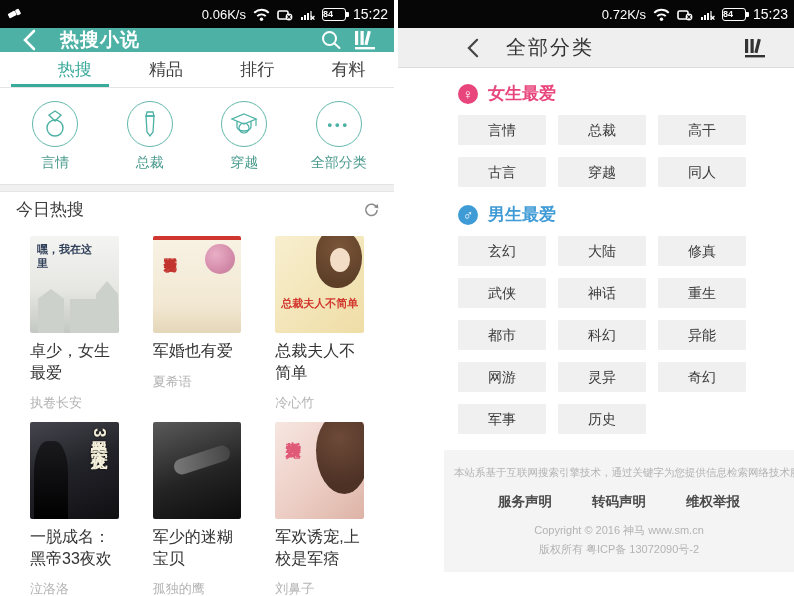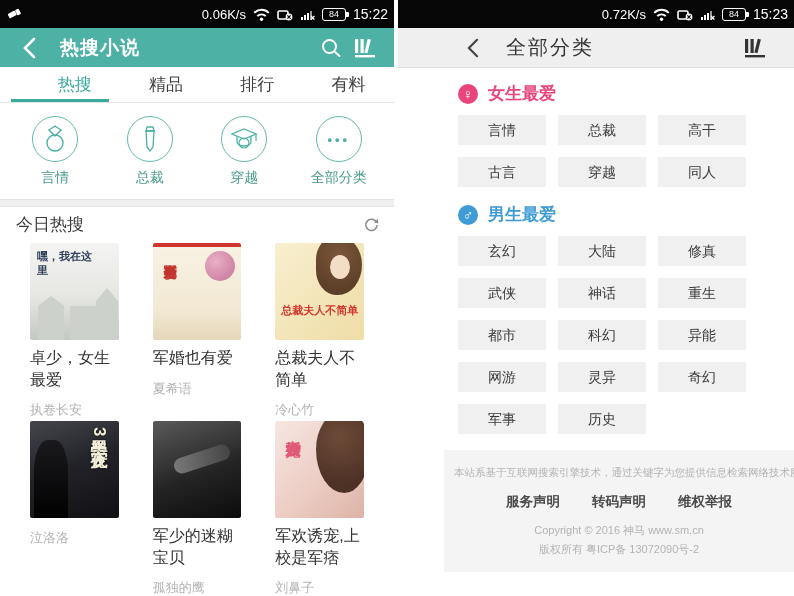--- a/index.html
+++ b/index.html
@@ -10,26 +10,26 @@
   .screen.left { width:394px; }
   .divider { width:4px; background:#fff; }
   .screen.right { width:396px; }
 
   
   .statusbar { height:28px; background:#060606; color:#fff; display:flex; align-items:center;
     padding:0 6px; font-size:13px; }
   .sb-spacer { flex:1; }
   .sb-right { display:flex; align-items:center; gap:7px; }
   .battery { position:relative; width:24px; height:13px; border:1px solid #fff; border-radius:3px;
-    font-size:9px; display:flex; align-items:center; justify-content:center; font-weight:normal; }
+    font-size:9px; display:flex; align-items:center; justify-content:flex-start; font-weight:bold; }
   .battery::after { content:""; position:absolute; right:-4px; top:3px; width:3px; height:5px; background:#fff; border-radius:0 1px 1px 0; }
   .sb-time { font-size:14px; }
 
   
-  .hdr-teal { height:39px; background:#4db1a5; display:flex; align-items:center; padding:0 12px; color:#fff; }
+  .hdr-teal { height:24px; background:#4db1a5; display:flex; align-items:center; padding:0 12px; color:#fff; }
   .hdr-title { font-size:19px; font-weight:bold; margin-left:14px; flex:1; letter-spacing:1px; }
   .hdr-icon { display:flex; align-items:center; justify-content:center; width:34px; height:34px; cursor:pointer; }
 
   
   .tabbar { display:flex; height:36px; border-bottom:1px solid #e4e4e4; background:#fff; }
   .tab { flex:1; text-align:center; line-height:35px; font-size:17px; color:#3f3f3f; position:relative; cursor:pointer; }
   .tab.active { color:#3aaa9b;padding-left:29px; }
   .tab.active::after { content:""; position:absolute; left:9%; right:9%; bottom:0; height:3px; background:#3aaa9b; }
 
   
@@ -43,21 +43,21 @@
   .gray-sep { height:8px; background:#f0f0f0; border-top:1px solid #e3e3e3; border-bottom:1px solid #e6e6e6; }
 
   
   .section-head { display:flex; align-items:center; height:34px; padding:0 14px 0 16px; }
   .section-title { flex:1; font-size:17px; color:#3c3c3c; }
 
   
   .book-grid { display:grid; grid-template-columns:repeat(3,1fr); column-gap:34px; row-gap:2px;
     padding:2px 30px 0; }
   .book { cursor:pointer; }
-  .cover { width:100%; height:97px; border-radius:2px; position:relative; overflow:hidden; }
+  .cover { width:100%; height:97px; border-radius:2px; position:relative; overflow:hidden;margin-top:8px; }
   .cover-text-v { position:absolute; writing-mode:vertical-rl; font-weight:bold; }
   .cover-castle { background:linear-gradient(180deg,#f4f4f2 0%,#e6e7e3 55%,#c4c8c3 100%); }
   .cover-castle .ct { position:absolute; top:6px; left:7px; font-size:11px; color:#31405a; font-weight:bold; width:60px; line-height:1.3; }
   .tower { position:absolute; bottom:0; background:#cdd1cc; }
   .t1 { left:8px; width:26px; height:44px; clip-path:polygon(50% 0,100% 22%,100% 100%,0 100%,0 22%); }
   .t2 { left:40px; width:40px; height:34px; }
   .t3 { left:66px; width:22px; height:52px; clip-path:polygon(50% 0,100% 25%,100% 100%,0 100%,0 25%); }
   .cover-cream { background:linear-gradient(180deg,#f8f2e4 0%,#f2e8d2 70%,#e4d6b8 100%); border-top:4px solid #cf3630; }
   .cover-cream .ct { top:8px; left:8px; font-size:13px; color:#c3342e; }
   .flower { position:absolute; top:4px; right:6px; width:30px; height:30px; border-radius:50%;
@@ -94,21 +94,21 @@
   .badge-m { background:#3f9bd5; }
   .sec-title { font-size:17px; font-weight:bold; }
   .sec-title.f { color:#e8457d; }
   .sec-title.m { color:#3f9bd5; }
   .btn-grid { display:grid; grid-template-columns:repeat(3,1fr); column-gap:12px; row-gap:12px; margin-bottom:16px; }
   .cat-btn { background:#f0f0f0; height:30px; line-height:30px; text-align:center; font-size:14px; color:#3a3a3a;
     border-radius:1px; cursor:pointer; }
 
   .r-footer { margin:12px 0 0 46px; background:#f4f4f4; padding:16px 10px 14px; }
   .fo-disclaimer { font-size:10.5px; color:#b3b3b3; text-align:center; white-space:nowrap; }
-  .fo-links { display:flex; justify-content:center; gap:32px; margin:13px 0 10px; }
+  .fo-links { display:flex; justify-content:center; gap:40px; margin:13px 0 10px; }
   .fo-link { font-size:13.5px; font-weight:bold; color:#4a4a4a; cursor:pointer; }
   .fo-copy, .fo-icp { font-size:11px; color:#b3b3b3; text-align:center; line-height:1.7; }
 </style>
 </head>
 <body>
 
 <div class="stage">
 
   <div class="screen left">
 
@@ -255,20 +255,21 @@
         </div>
         <div class="book-title">总裁夫人不简单</div>
         <div class="book-author">冷心竹</div>
       </div>
 
       <div class="book">
         <div class="cover cover-dark">
           <div class="lady"></div>
           <div class="cover-text-v ct">黑帝3夜宠</div>
         </div>
+        <div class="book-title">一脱成名：黑帝33夜欢</div>
         <div class="book-author">泣洛洛</div>
       </div>
 
       <div class="book">
         <div class="cover cover-black">
             <div class="arm"></div>
           </div>
         <div class="book-title">军少的迷糊宝贝</div>
         <div class="book-author">孤独的鹰</div>
       </div>

